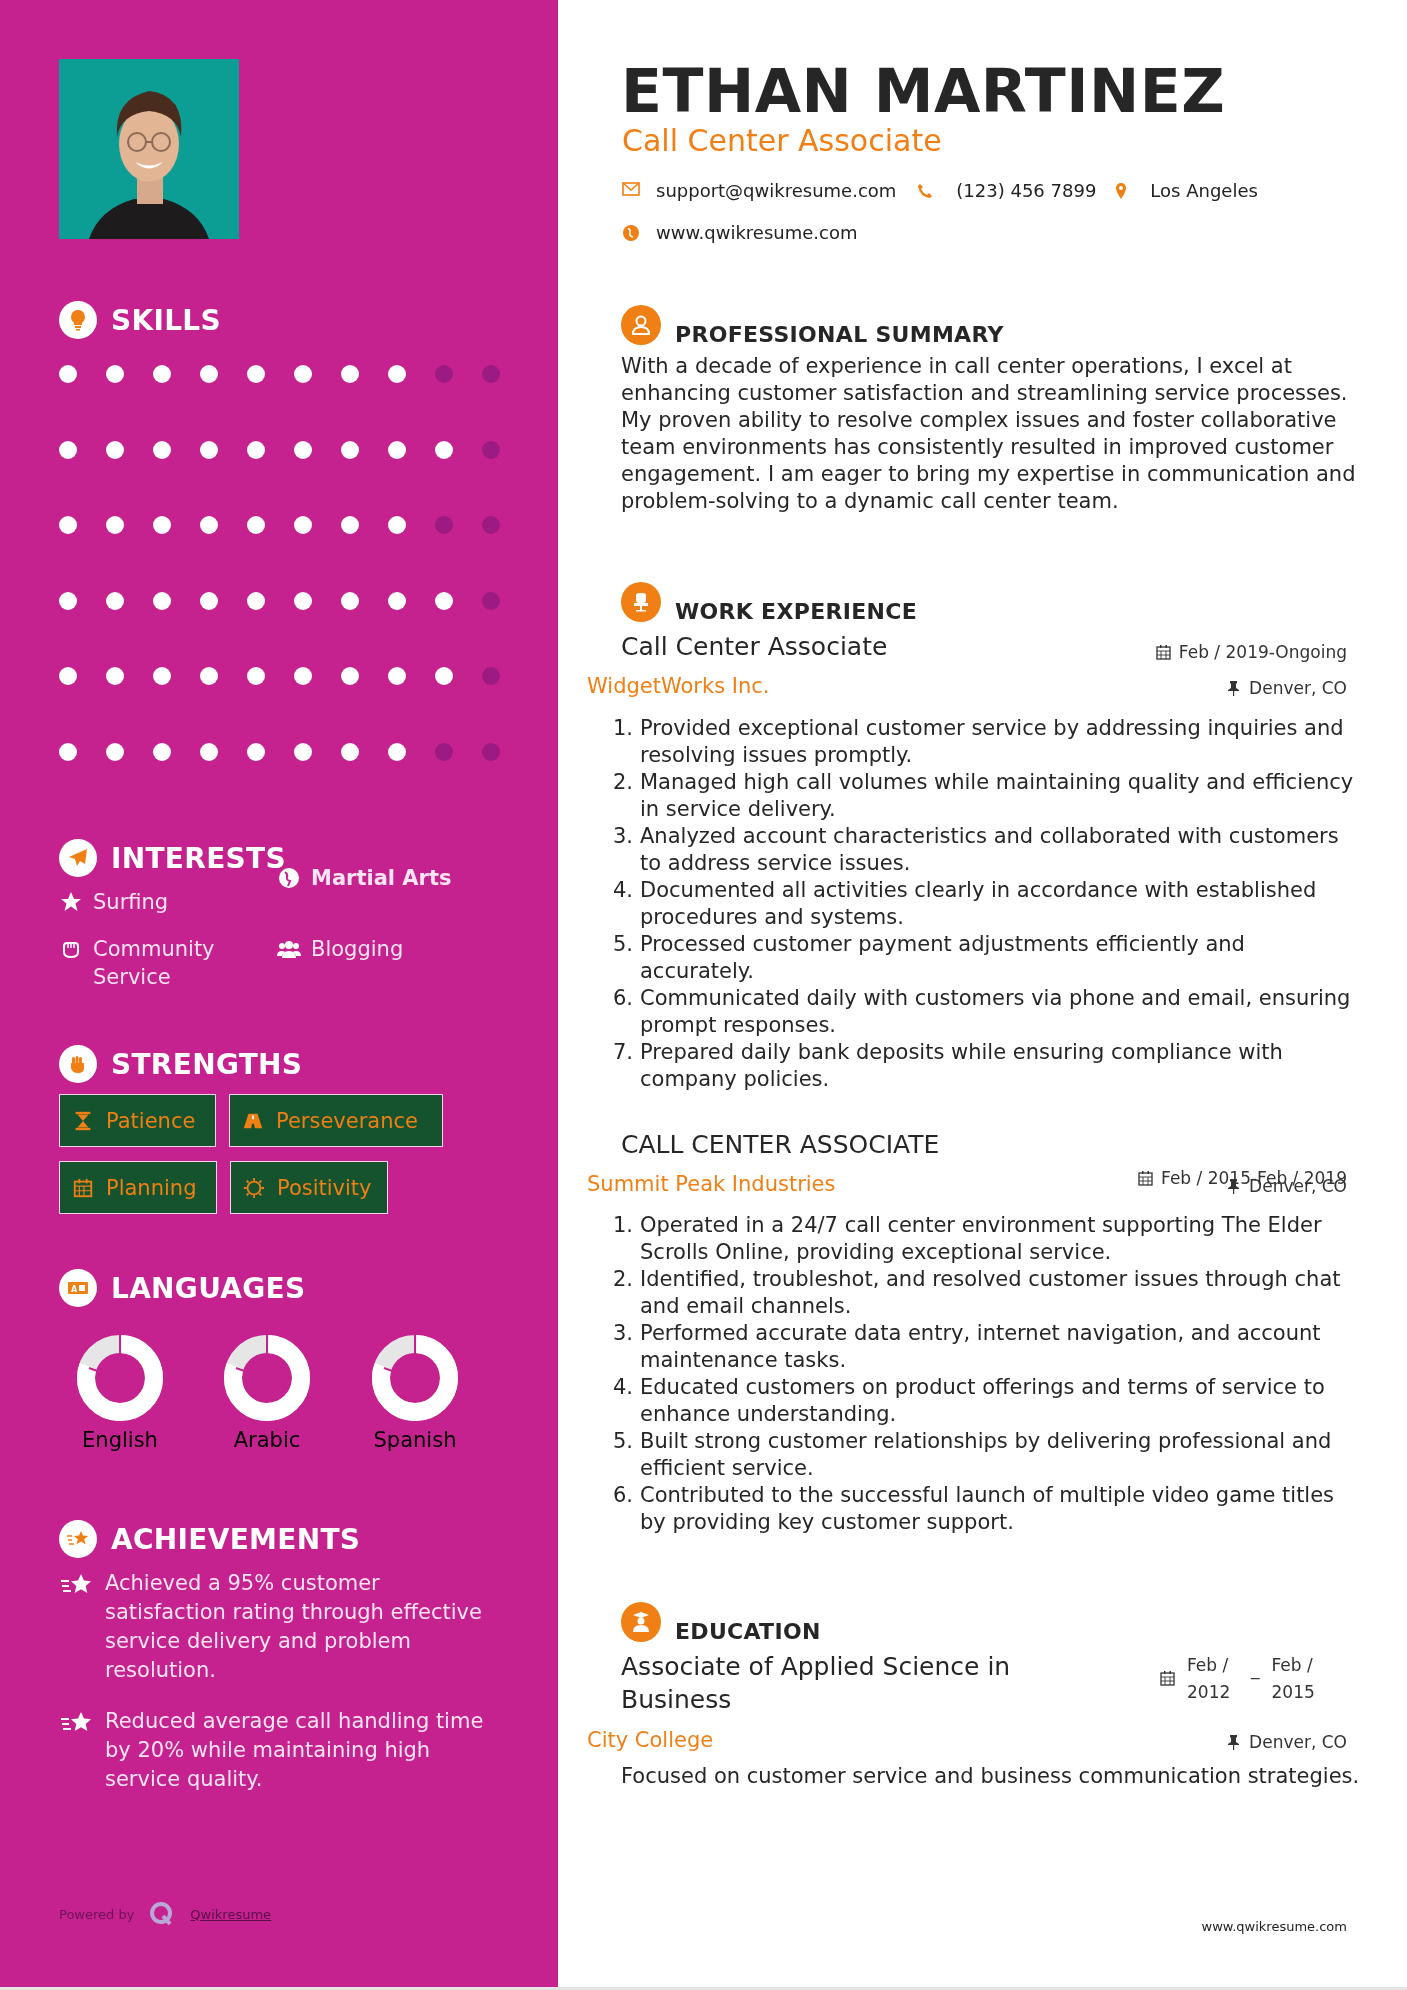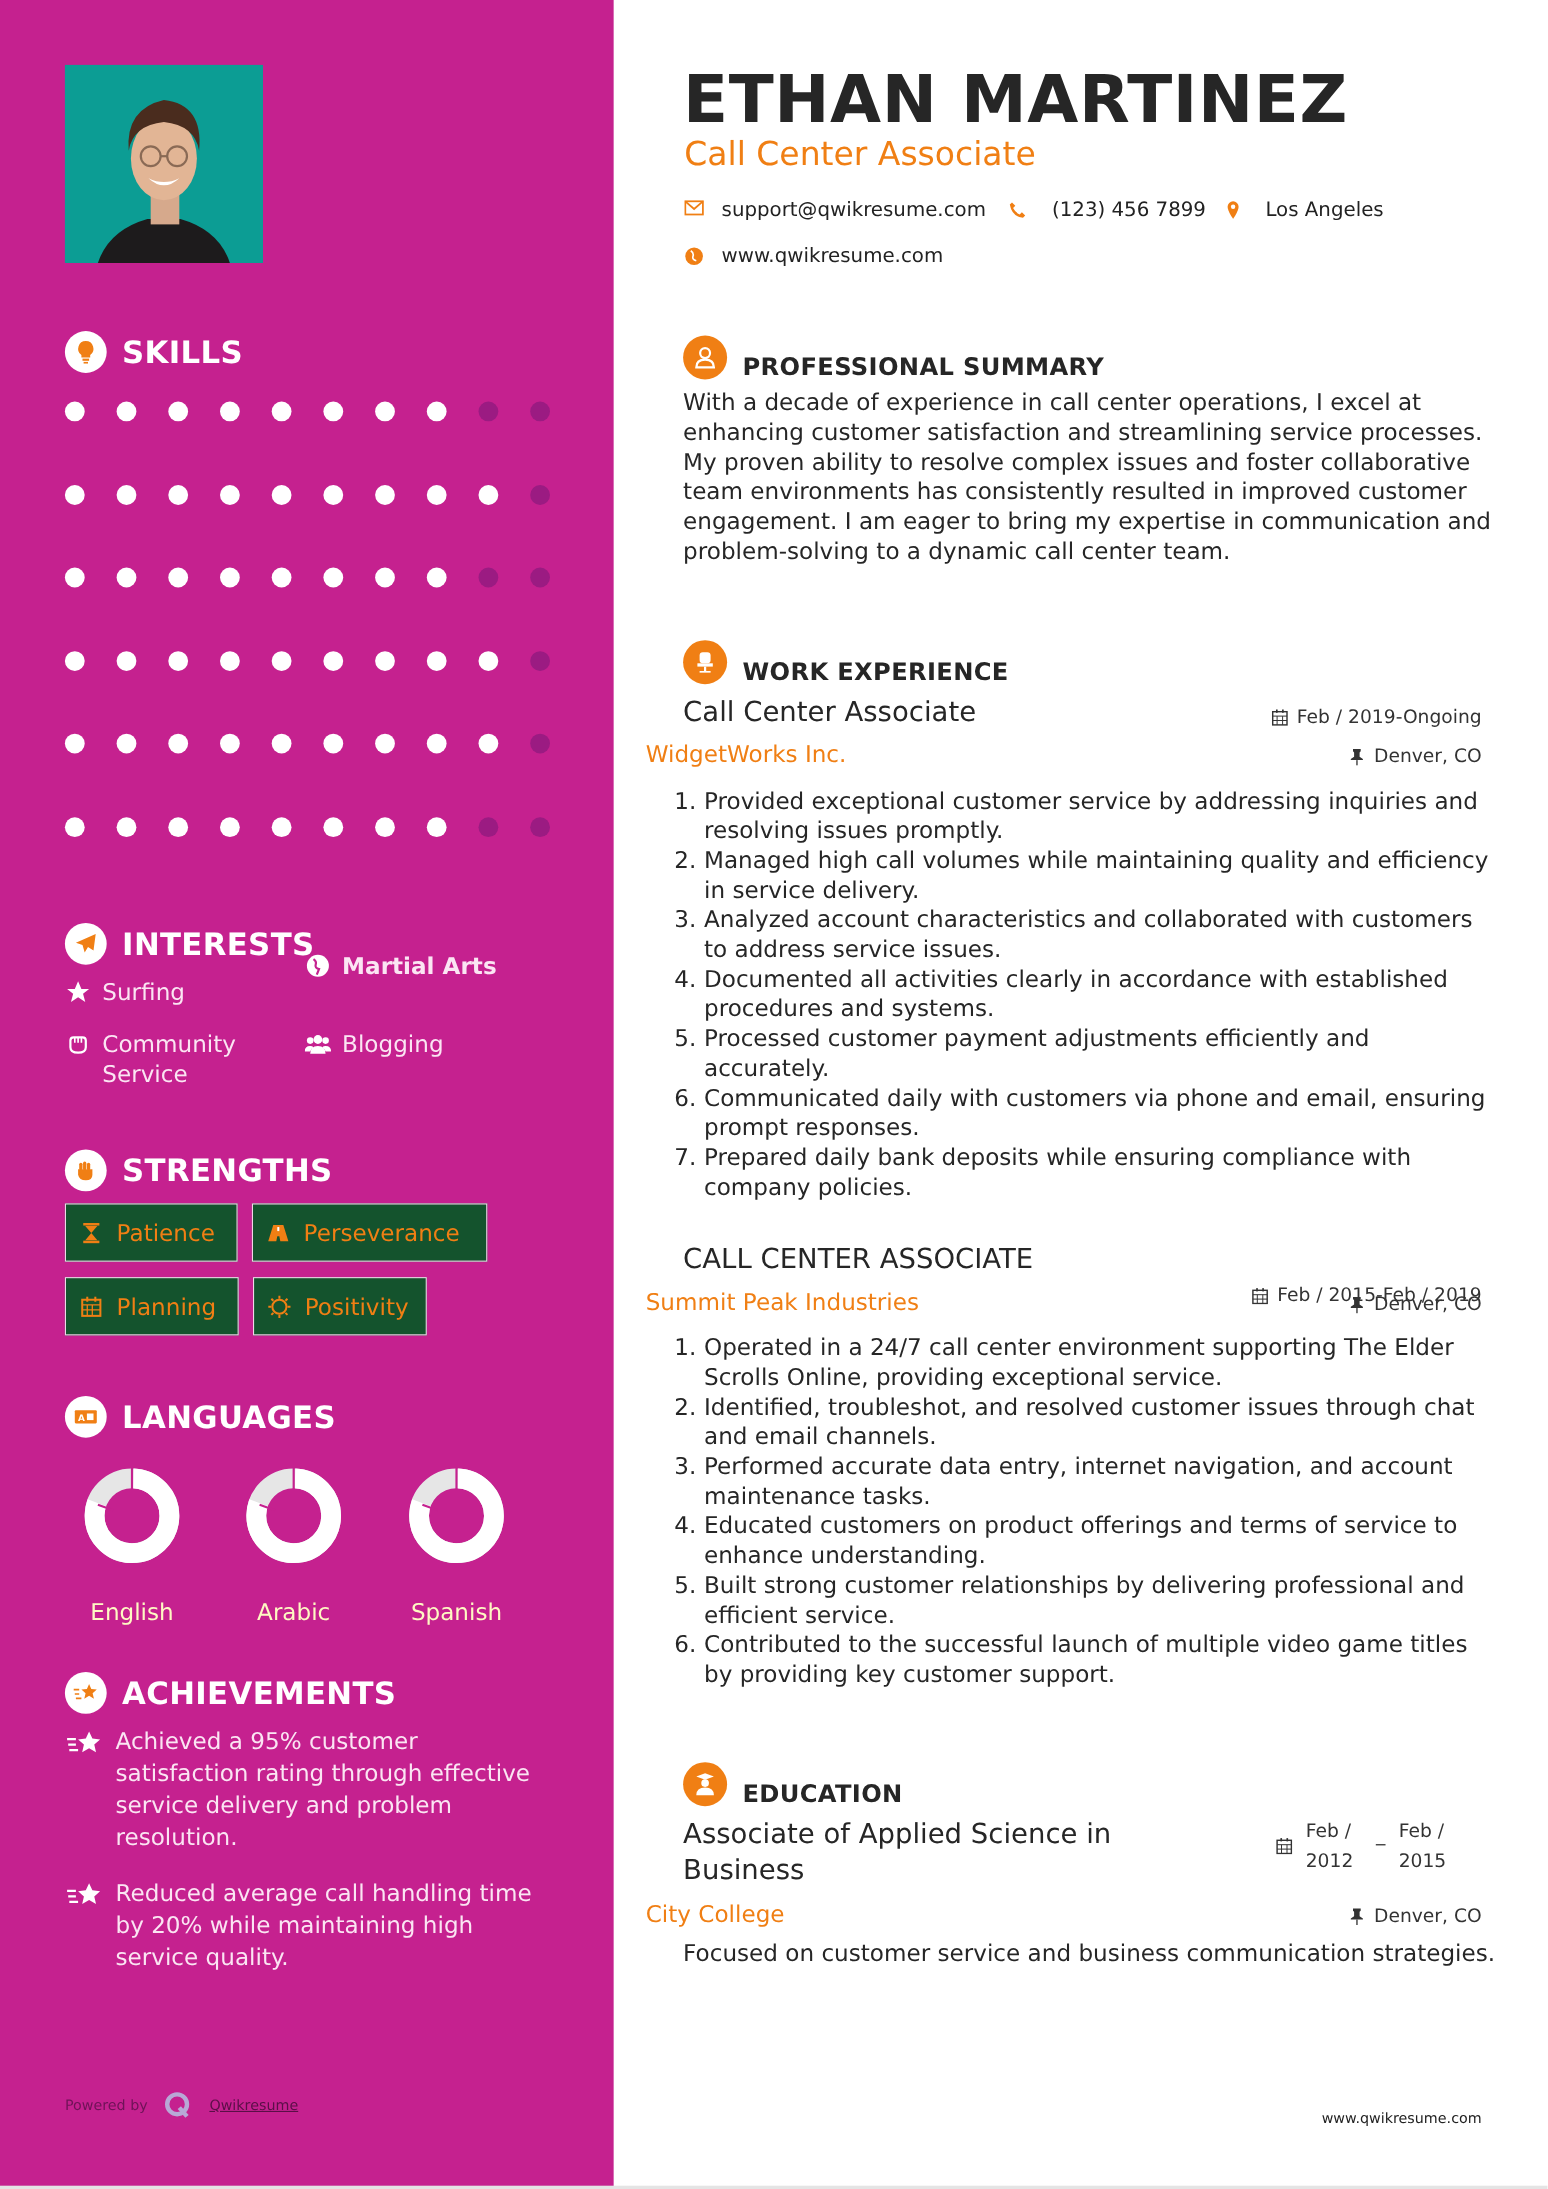--- a/index.html
+++ b/index.html
@@ -26,21 +26,21 @@
 
   .interest { position: absolute; display: flex; gap: 10px; color: #fbe5f3; font-size: 21px; line-height: 28px; }
   .interest .ico { width: 24px; height: 24px; flex: none; margin-top: 2px; }
   .interest .ico svg { width: 24px; height: 24px; }
 
   .strength { position: absolute; height: 53px; background: #14532d; display: flex; align-items: center; padding: 0 12px; gap: 12px; color: #f07f14; font-size: 21px; border: 1px solid #f3d4ea; }
   .strength svg { width: 22px; height: 22px; flex: none; }
 
   .lang { position: absolute; width: 120px; text-align: center; }
   .lang svg { width: 88px; height: 88px; display: block; margin: 0 auto; }
-  .lang .lname { color: #fef9c3; font-size: 21px; margin-top: 32px; }
+  .lang .lname { color: #000000; font-size: 21px; margin-top: 6px; }
 
   .ach { position: absolute; left: 59px; width: 440px; display: flex; gap: 12px; }
   .ach .ico { width: 34px; height: 30px; flex: none; margin-top: 2px; }
   .ach .txt { color: #fbe5f3; font-size: 21px; line-height: 29px; }
 
   .powered { position: absolute; left: 59px; top: 1900px; display: flex; align-items: center; gap: 14px; font-size: 13px; color: #6e1357; }
   .powered .q { width: 28px; height: 28px; }
   .powered .link { text-decoration: underline; color: #5a0f47; }
 
   

